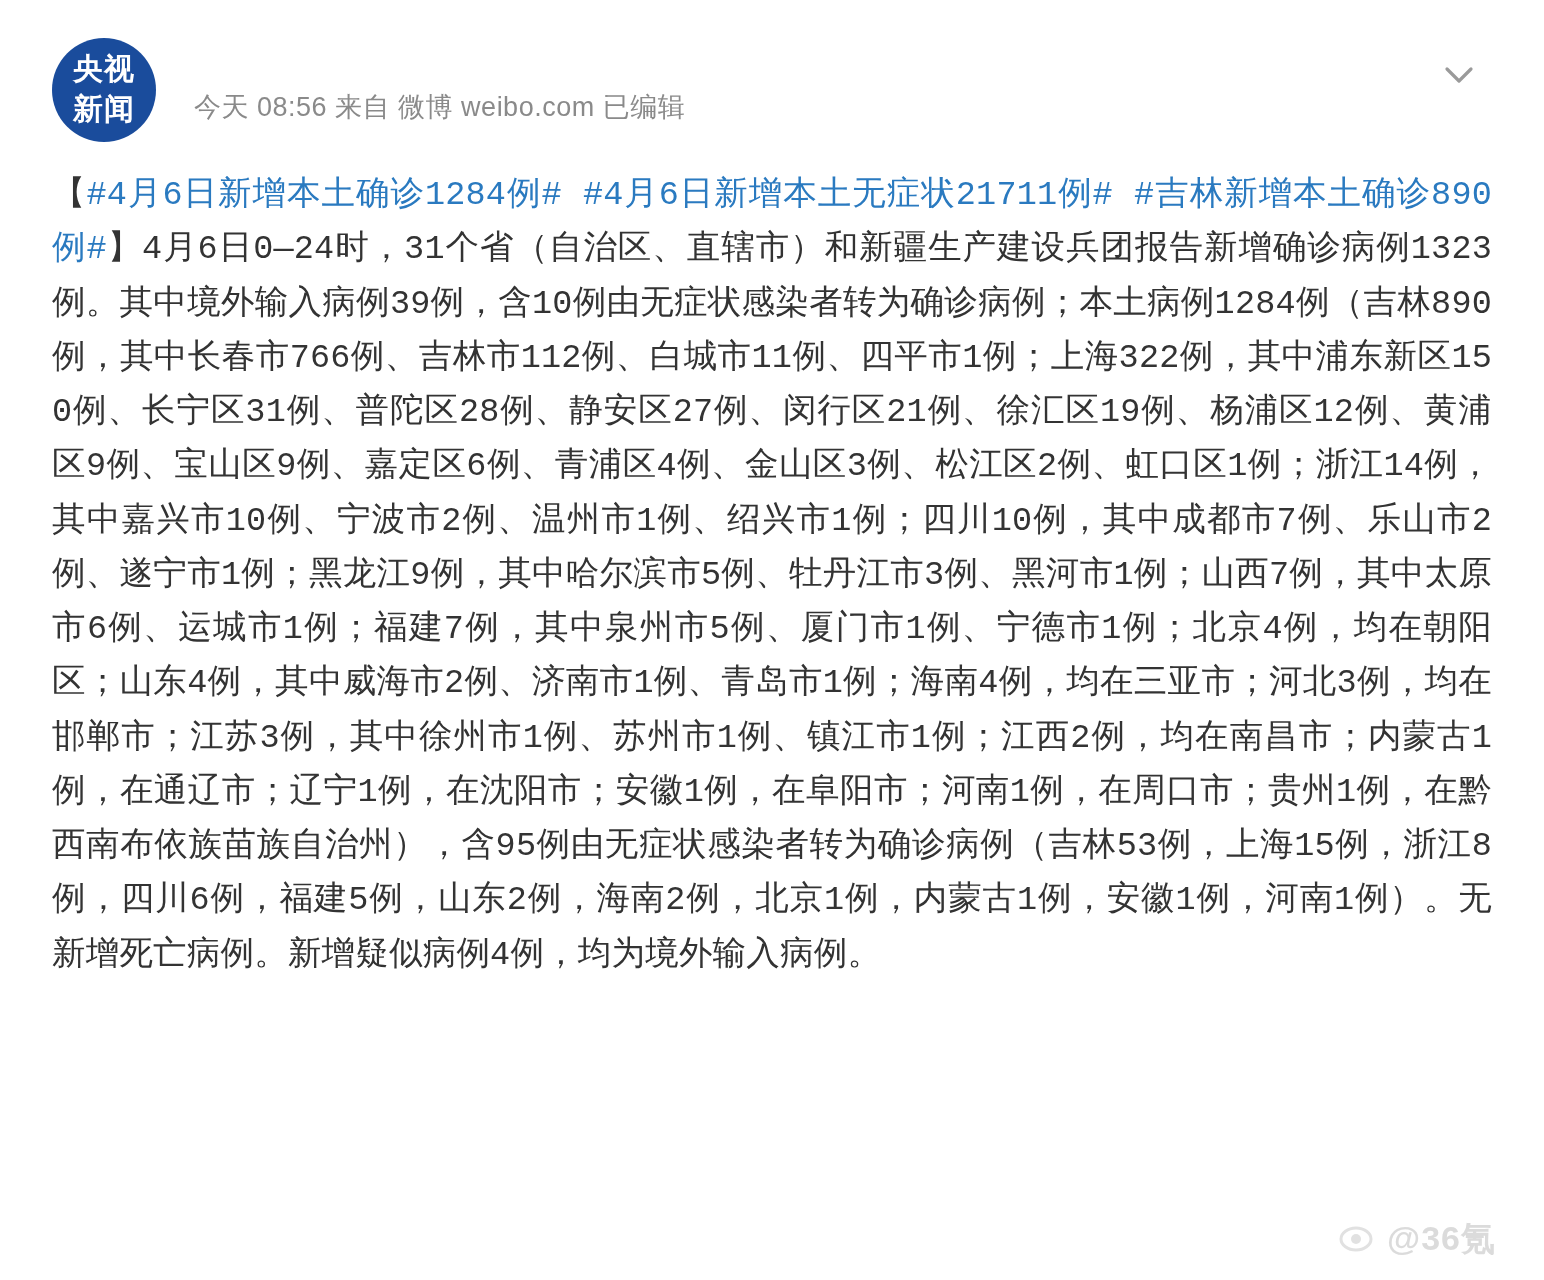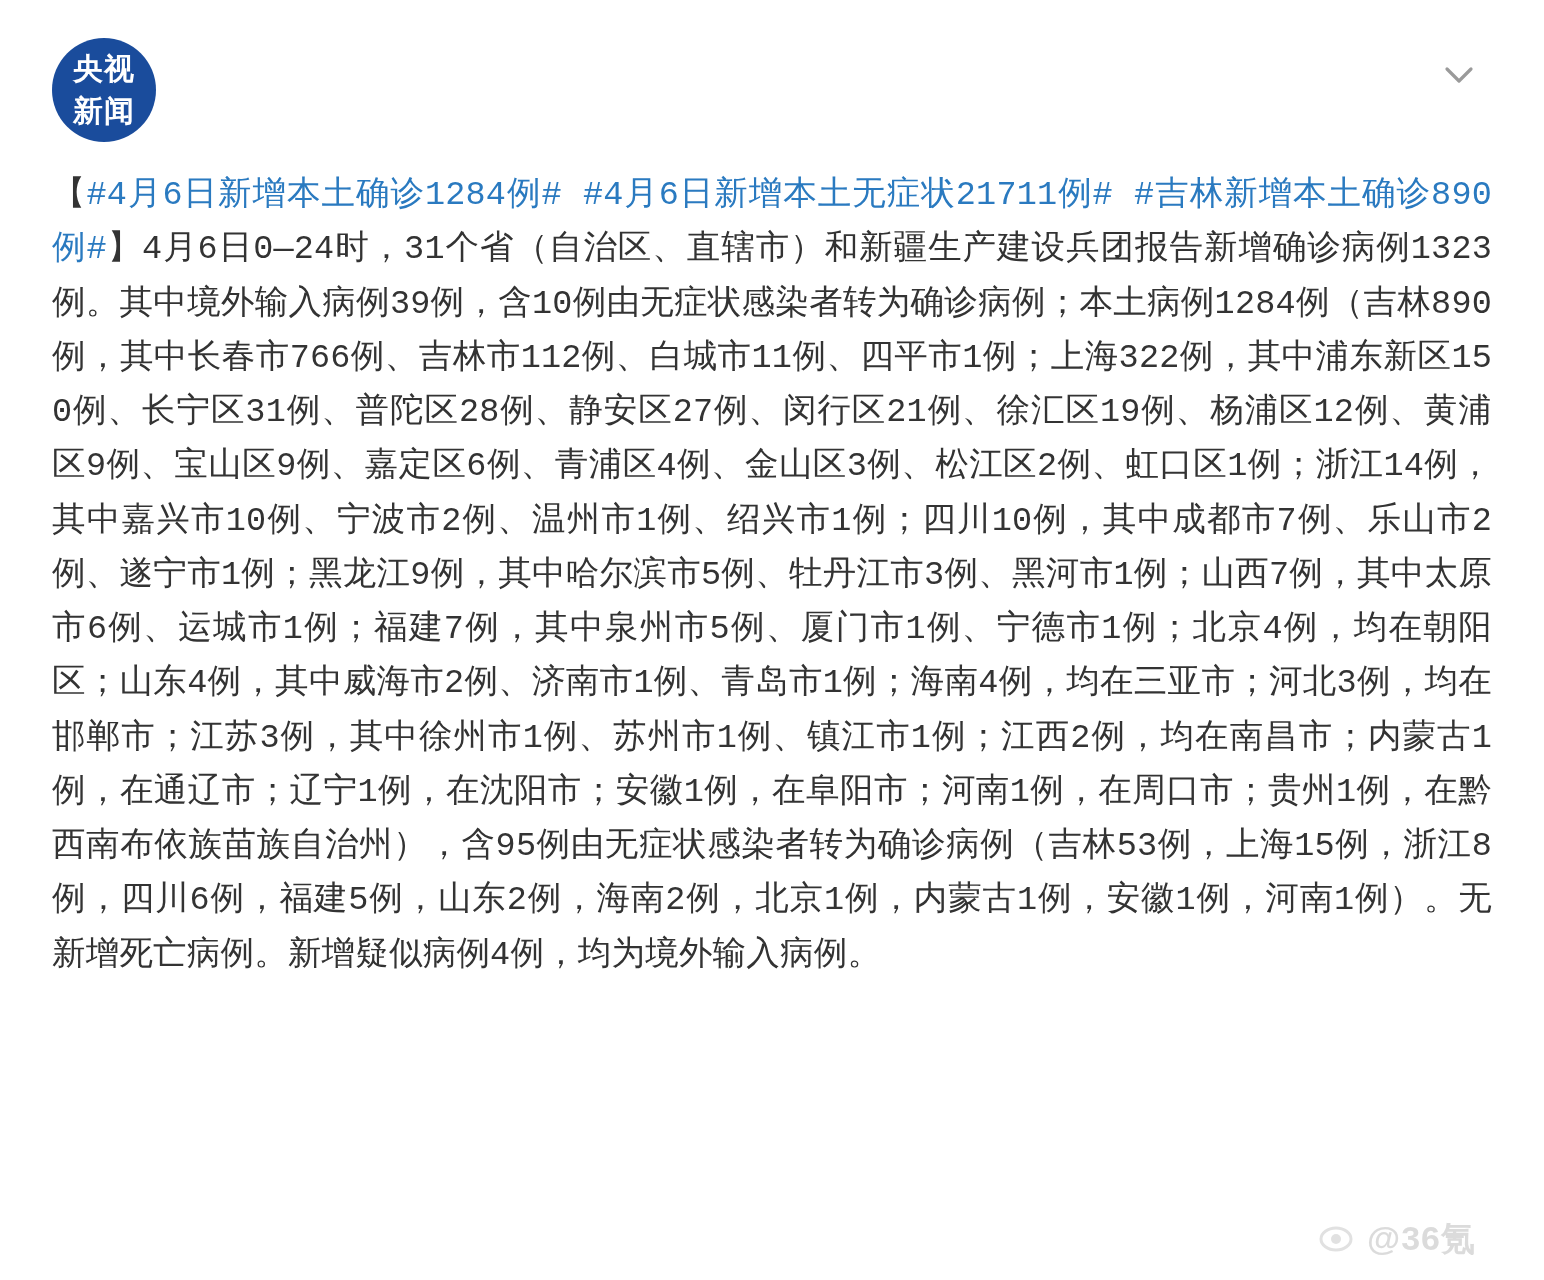--- a/index.html
+++ b/index.html
@@ -45,20 +45,21 @@
     line-height: 1.08;
     font-weight: bold;
     letter-spacing: 1px;
   }
   .avatar .line1, .avatar .line2 {
     display: block;
     text-align: center;
   }
   .avatar .line2 {
     margin-top: 10px;
+    font-family: Liberation Mono, monospace;
   }
   .headtext {
     margin-left: 26px;
     padding-top: 12px;
   }
   .namerow {
     display: flex;
     align-items: center;
     gap: 12px;
   }
@@ -119,21 +120,21 @@
     letter-spacing: 0.2px;
     text-align: justify;
     word-break: break-all;
     font-family: Liberation Mono, monospace;
   }
   .topic {
     color: #2a7ac0;
   }
   .watermark {
     position: absolute;
-    right: 68px;
+    right: 48px;
     bottom: 18px;
     display: flex;
     align-items: center;
     gap: 10px;
     opacity: 0.5;
   }
   .wm-logo {
     width: 42px;
     height: 42px;
     border-radius: 50%;
@@ -155,20 +156,26 @@
 <div class="post">
 
   <div class="header">
 
     <div class="avatar">
       <span class="line1">央视</span>
       <span class="line2">新闻</span>
     </div>
 
     <div class="headtext">
+      <div class="metarow">
+        <span>今天 08:56</span>
+        <span>来自</span>
+        <span class="weibo-link">微博 weibo.com</span>
+        <span>已编辑</span>
+      </div>
     </div>
 
     <div class="chevron">
       <svg width="46" height="46" viewBox="0 0 46 46" aria-hidden="true">
         <path d="M11 17l12 12 12-12" fill="none" stroke="#9a9a9a" stroke-width="3.2" stroke-linecap="round" stroke-linejoin="round"></path>
       </svg>
     </div>
   </div>
 
   <div class="body">

